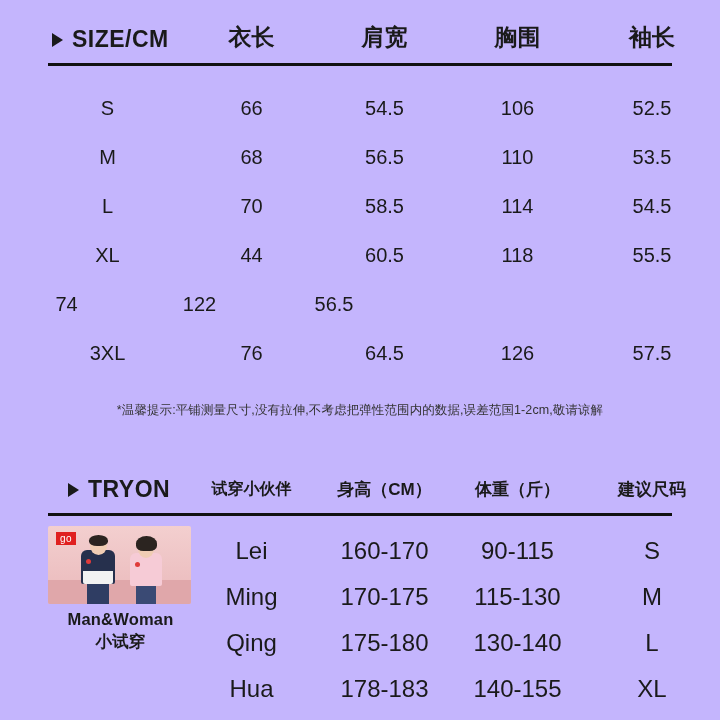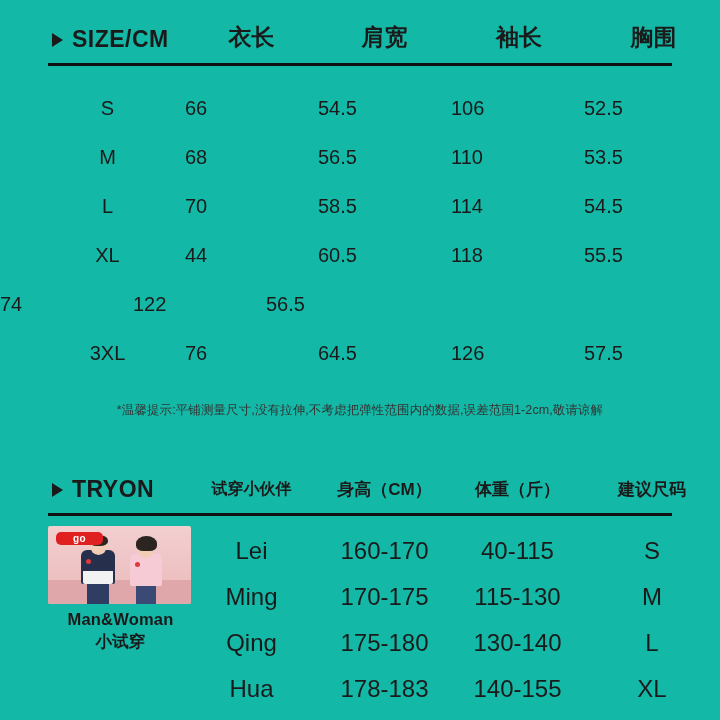--- a/index.html
+++ b/index.html
@@ -10,21 +10,21 @@
     height: 720px;
     background: #ffffff;
     font-family: "Liberation Sans", sans-serif;
     color: #1a1a1a;
     overflow: hidden;
   }
   .page {
     position: relative;
     width: 720px;
     height: 720px;
-    background: #14b8a6;
+    background: #c4b5fd;
   }
 
   
   .size-section {
     position: absolute;
     left: 0; top: 0;
     width: 720px;
   }
   .header-row {
     display: flex;
@@ -65,20 +65,21 @@
     margin: 0 48px;
   }
 
   .data-row {
     display: flex;
     align-items: center;
     height: 49px;
   }
   .cell {
     font-size: 20px;
+    text-align: center;
   }
   .cell-label {
     width: 185px;
     padding-left: 30px;
     font-size: 20px;
     text-align: center;
   }
 
   .note {
     margin: 24px 48px 0 48px;
@@ -96,21 +97,21 @@
   }
   .tryon-header {
     display: flex;
     align-items: center;
     padding: 14px 0 10px 0;
   }
   .tryon-title {
     width: 185px;
     display: flex;
     align-items: center;
-    padding-left: 52px;
+    padding-left: 68px;
   }
   .tryon-title-text {
     font-size: 23px;
     font-weight: bold;
     letter-spacing: 0.5px;
   }
   .tryon-sub {
     width: 133px;
     font-size: 16px;
     font-weight: bold;
@@ -164,23 +165,23 @@
     left: 0; right: 0; bottom: 0;
     height: 24px;
     background: #e0a7aa;
   }
   .go-badge {
     position: absolute;
     left: 8px; top: 6px;
     background: #e02020;
     color: #fff;
     font-size: 10px;
-    font-weight: bold;
-    padding: 1px 17px;
-    border-radius: 5px;
+    font-weight: normal;
+    padding: 1px 4px;
+    border-radius: 0;
     letter-spacing: .5px;
     z-index: 5;
   }
   .person { position: absolute; bottom: 0; }
   .p-head {
     position: absolute;
     border-radius: 50%;
     background: #f0cdb4;
     z-index: 3;
   }
@@ -230,22 +231,22 @@
 
   <div class="size-section">
 
     <div class="header-row">
       <div class="hdr-title">
         <span class="tri"></span>
         <span class="hdr-title-text">SIZE/CM</span>
       </div>
       <div class="hdr-cell c2">衣长</div>
       <div class="hdr-cell c3">肩宽</div>
+      <div class="hdr-cell c4">胸围</div>
       <div class="hdr-cell c5">袖长</div>
-      <div class="hdr-cell c4">胸围</div>
     </div>
 
     <div class="rule"></div>
 
     <div style="height:18px"></div>
 
     <div class="data-row">
       <div class="cell-label">S</div>
       <div class="cell c2">66</div>
       <div class="cell c3">54.5</div>
@@ -336,21 +337,21 @@
         <div class="model-caption">Man&amp;Woman</div>
         <div class="model-caption2">小试穿</div>
       </div>
 
       <div style="height:12px"></div>
 
       <div class="tryon-row">
         <div class="pad"></div>
         <div class="tryon-cell tr2">Lei</div>
         <div class="tryon-cell tr3">160-170</div>
-        <div class="tryon-cell tr4">40-115</div>
+        <div class="tryon-cell tr4">90-115</div>
         <div class="tryon-cell tr5">S</div>
       </div>
 
       <div class="tryon-row">
         <div class="pad"></div>
         <div class="tryon-cell tr2">Ming</div>
         <div class="tryon-cell tr3">170-175</div>
         <div class="tryon-cell tr4">115-130</div>
         <div class="tryon-cell tr5">M</div>
       </div>

